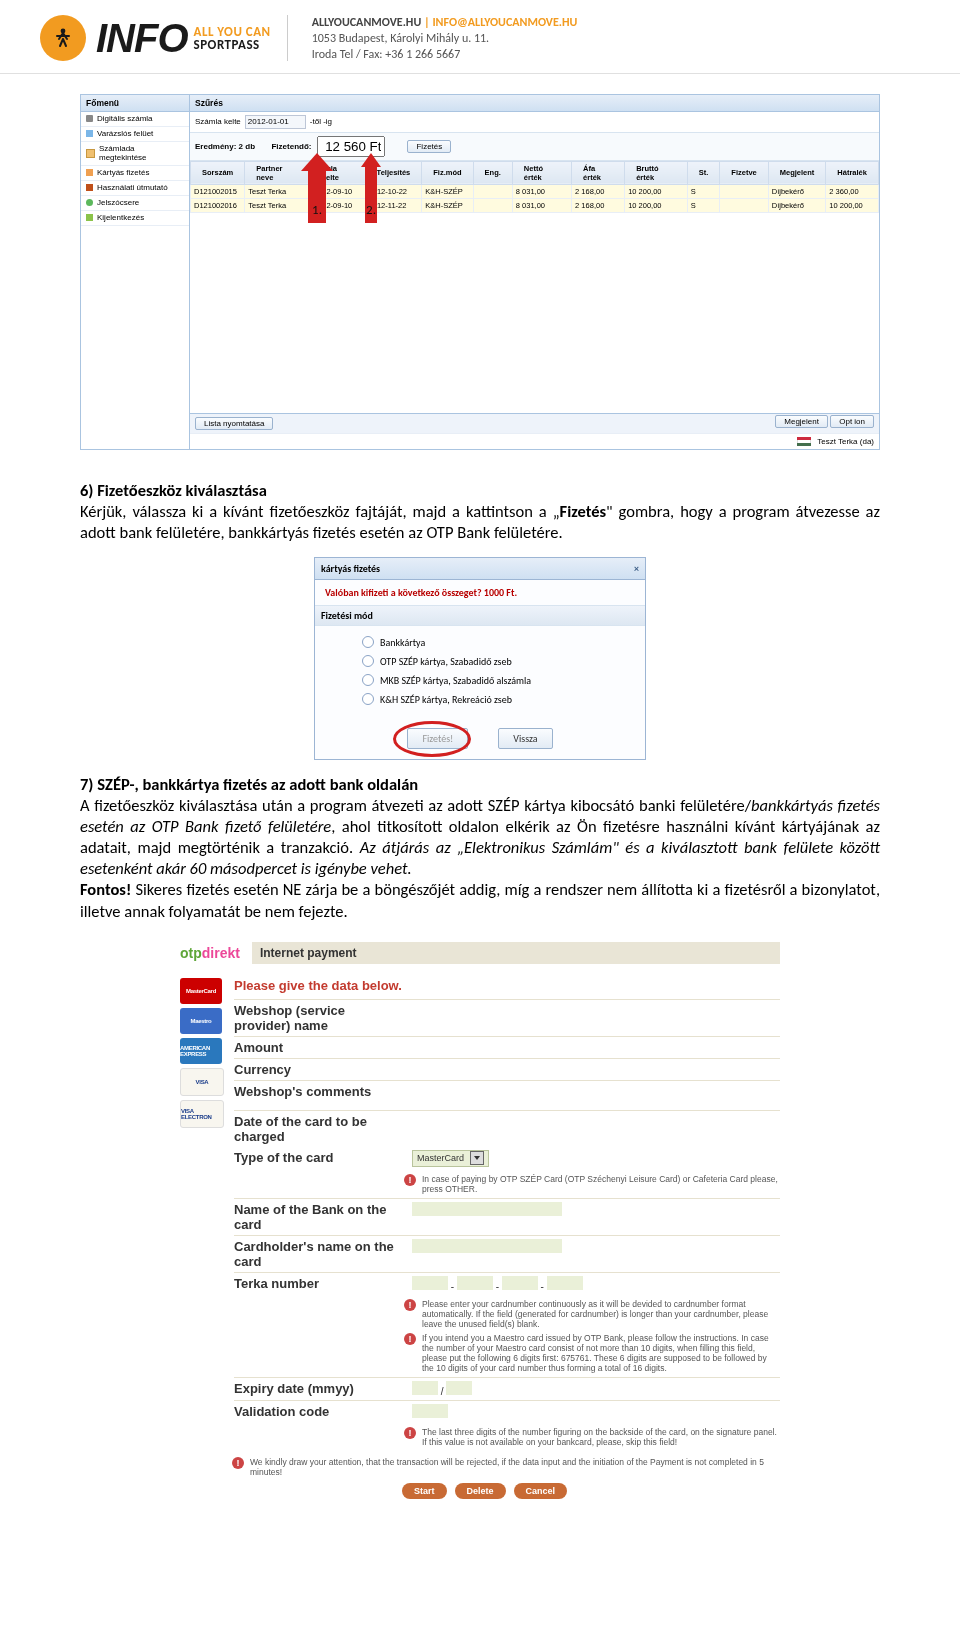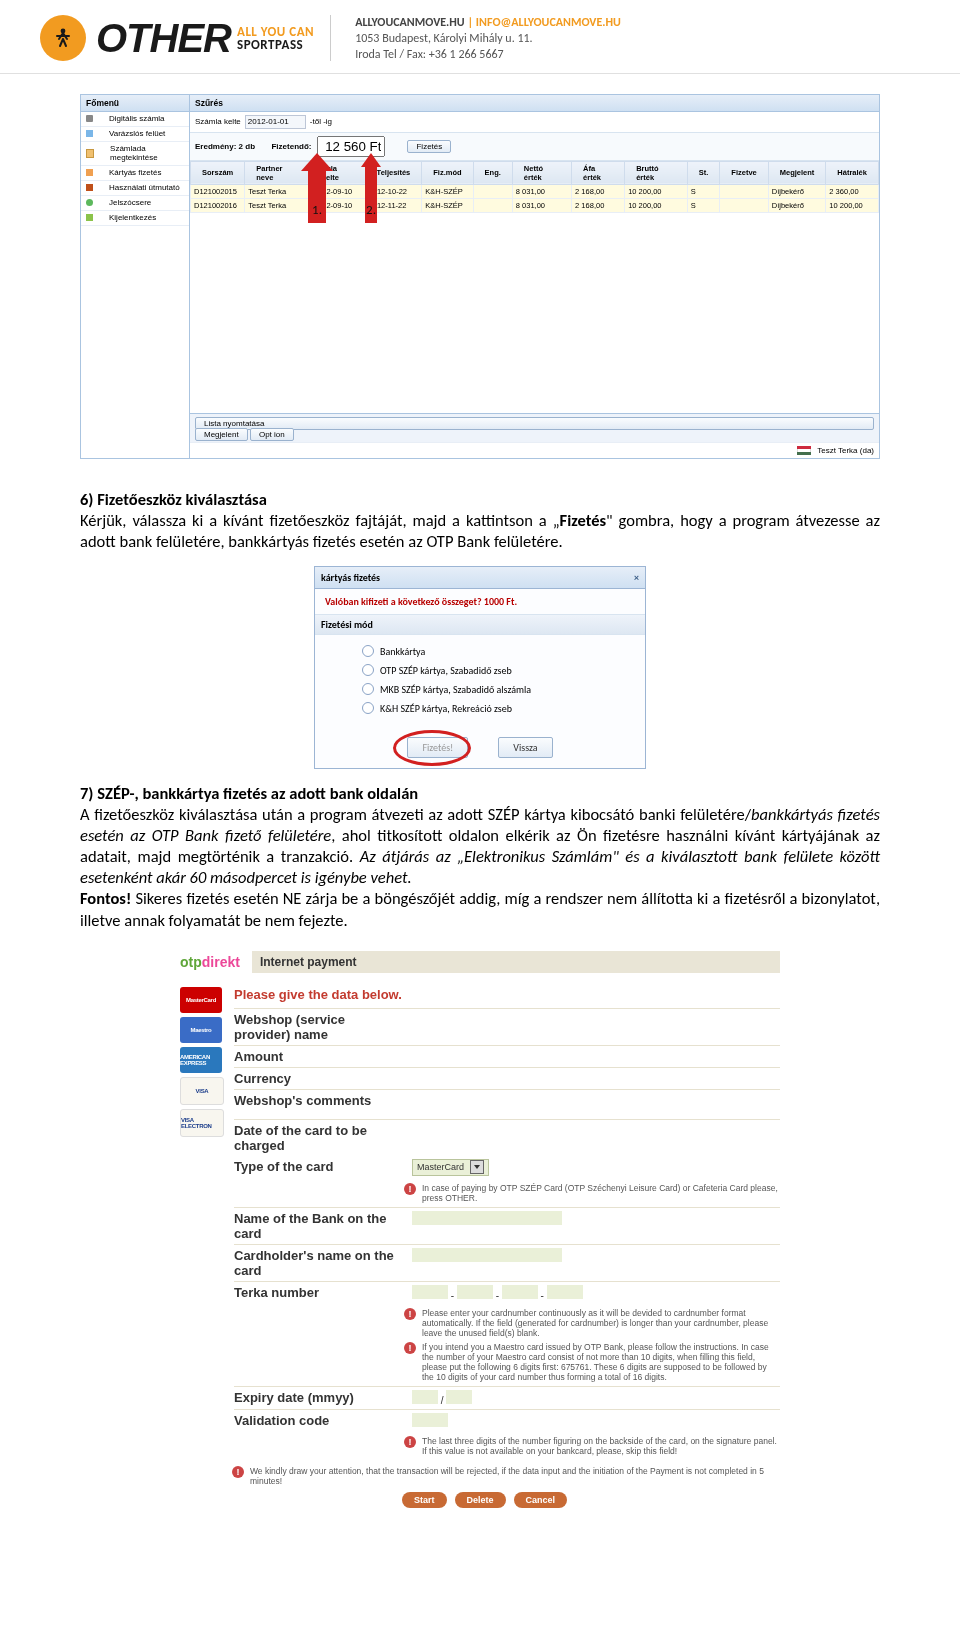--- a/index.html
+++ b/index.html
@@ -102,21 +102,21 @@
     padding: 3px 5px;
     font-weight: bold;
     border-bottom: 1px solid #aac4e0;
     font-size: 8.5px;
   }
   .ss1-menu-item {
     padding: 2.5px 5px;
     border-bottom: 1px solid #e8eef6;
     display: flex;
     align-items: center;
-    gap: 16px;
+    gap: 4px;
   }
   .ss1-menu-item .dot { width:7px; height:7px; display:inline-block; }
   .ss1-right {
     flex: 1;
   }
   .ss1-right-hdr {
     background: linear-gradient(#e6eef8, #cfe0f2);
     padding: 3px 5px;
     font-weight: bold;
     border-bottom: 1px solid #aac4e0;
@@ -163,21 +163,20 @@
   }
   .ss1-empty {
     height: 200px;
   }
   .ss1-bottom {
     border-top: 1px solid #aac4e0;
     background: #eef3fa;
     padding: 3px 5px;
     display: flex;
     justify-content: space-between;
-    flex-direction: column;
   }
   .ss1-btn {
     border: 1px solid #9ab2ce;
     background: linear-gradient(#fafcfe, #e2ebf5);
     padding: 1px 8px;
     border-radius: 2px;
     font-size: 8px;
   }
   .ss1-footer {
     background: #fff;
@@ -469,21 +468,21 @@
 <body>
 
 <div class="header">
   <div class="logo-circle">
     <svg class="logo-person" viewBox="0 0 24 24">
       <circle cx="12" cy="5" r="2.4" fill="#1a1a1a"></circle>
       <path d="M12 7 L8 13 M12 7 L16 13 M6 10 L18 10 M12 13 L9 20 M12 13 L15 20" stroke="#1a1a1a" stroke-width="2" fill="none" stroke-linecap="round"></path>
     </svg>
   </div>
   <div class="brand">
-    <div class="brand-main">OTHER</div>
+    <div class="brand-main">INFO</div>
     <div class="brand-sub">
       <div class="brand-allyoucan">ALL YOU CAN</div>
       <div class="brand-sportpass">SPORTPASS</div>
     </div>
   </div>
   <div class="header-divider"></div>
   <div class="header-right">
     <div class="line1">
       <span>ALLYOUCANMOVE.HU</span>
       <span class="orange"> | </span>

